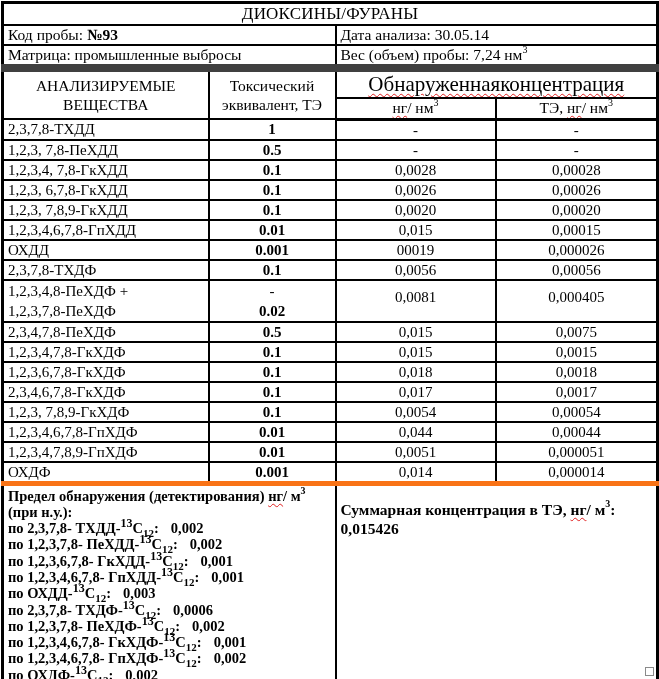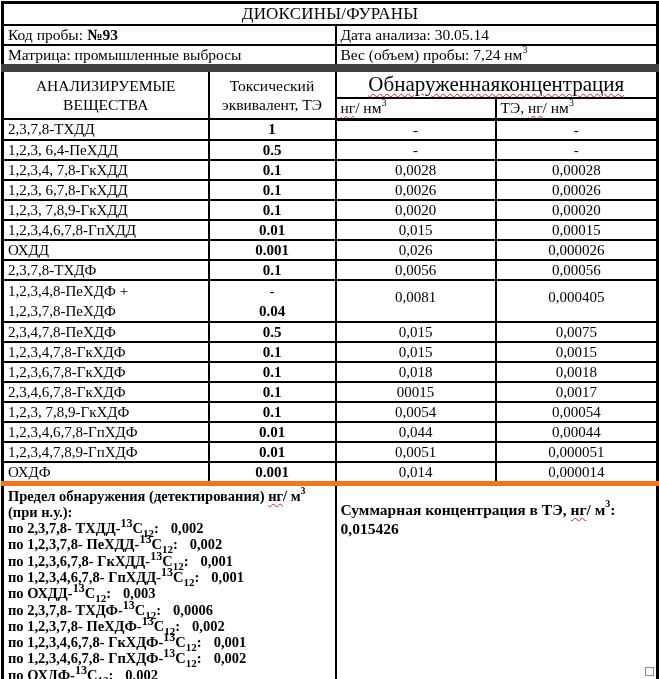--- a/index.html
+++ b/index.html
@@ -22,21 +22,21 @@
   }
   tr.title-row td{
     height:21px;text-align:center;font-size:17px;letter-spacing:.2px;
   }
   tr.info-row td{height:18px;font-size:15.5px;}
   tr.info-row2 td{border-bottom:8px solid #404040;}
   td.h-main{
     text-align:center;font-size:15.5px;line-height:19px;vertical-align:middle;border-radius:6px;
   }
   tr.head1 td.h-group{height:21px;text-align:center;font-size:21px;}
-  tr.head2 td{height:21px;text-align:left;font-size:15.5px;border-bottom:3px solid #000;}
+  tr.head2 td{height:21px;text-align:center;font-size:15.5px;border-bottom:3px solid #000;}
   tr.data-row td{height:20px;line-height:18px;}
   tr.data-row.double td{height:40px;}
   td.c-name{text-align:left;border-radius:7px;}
   td.c-te{text-align:center;font-weight:bold;}
   td.c-te .plain{font-weight:normal;}
   td.c-val{text-align:center;}
   td.vbottom{vertical-align:bottom;padding-bottom:15px;margin-top:20px;}
   td.c-name div, td.c-te div{line-height:20px;height:20px;}
   tr.footer-row td{
     border-top:5px solid #f97316;vertical-align:top;height:196px;margin-left:8px;
@@ -101,21 +101,21 @@
 
   </tbody>
   <tbody>
       <tr class="data-row">
         <td class="c-name">2,3,7,8-ТХДД</td>
         <td class="c-te">1</td>
         <td class="c-val">-</td>
         <td class="c-val">-</td>
       </tr>
       <tr class="data-row">
-        <td class="c-name">1,2,3, 6,4-ПеХДД</td>
+        <td class="c-name">1,2,3, 7,8-ПеХДД</td>
         <td class="c-te">0.5</td>
         <td class="c-val">-</td>
         <td class="c-val">-</td>
       </tr>
       <tr class="data-row">
         <td class="c-name">1,2,3,4, 7,8-ГкХДД</td>
         <td class="c-te">0.1</td>
         <td class="c-val">0,0028</td>
         <td class="c-val">0,00028</td>
       </tr>
@@ -133,37 +133,37 @@
       </tr>
       <tr class="data-row">
         <td class="c-name">1,2,3,4,6,7,8-ГпХДД</td>
         <td class="c-te">0.01</td>
         <td class="c-val">0,015</td>
         <td class="c-val">0,00015</td>
       </tr>
       <tr class="data-row">
         <td class="c-name">ОХДД</td>
         <td class="c-te">0.001</td>
-        <td class="c-val">0,026</td>
+        <td class="c-val">00019</td>
         <td class="c-val">0,000026</td>
       </tr>
       <tr class="data-row">
         <td class="c-name">2,3,7,8-ТХДФ</td>
         <td class="c-te">0.1</td>
         <td class="c-val">0,0056</td>
         <td class="c-val">0,00056</td>
       </tr>
       <tr class="data-row double">
         <td class="c-name">
           <div>1,2,3,4,8-ПеХДФ +</div>
           <div>1,2,3,7,8-ПеХДФ</div>
         </td>
         <td class="c-te">
           <div class="plain">-</div>
-          <div>0.04</div>
+          <div>0.02</div>
         </td>
         <td class="c-val vbottom">0,0081</td>
         <td class="c-val vbottom">0,000405</td>
       </tr>
       <tr class="data-row">
         <td class="c-name">2,3,4,7,8-ПеХДФ</td>
         <td class="c-te">0.5</td>
         <td class="c-val">0,015</td>
         <td class="c-val">0,0075</td>
       </tr>
@@ -175,21 +175,21 @@
       </tr>
       <tr class="data-row">
         <td class="c-name">1,2,3,6,7,8-ГкХДФ</td>
         <td class="c-te">0.1</td>
         <td class="c-val">0,018</td>
         <td class="c-val">0,0018</td>
       </tr>
       <tr class="data-row">
         <td class="c-name">2,3,4,6,7,8-ГкХДФ</td>
         <td class="c-te">0.1</td>
-        <td class="c-val">00015</td>
+        <td class="c-val">0,017</td>
         <td class="c-val">0,0017</td>
       </tr>
       <tr class="data-row">
         <td class="c-name">1,2,3, 7,8,9-ГкХДФ</td>
         <td class="c-te">0.1</td>
         <td class="c-val">0,0054</td>
         <td class="c-val">0,00054</td>
       </tr>
       <tr class="data-row">
         <td class="c-name">1,2,3,4,6,7,8-ГпХДФ</td>

